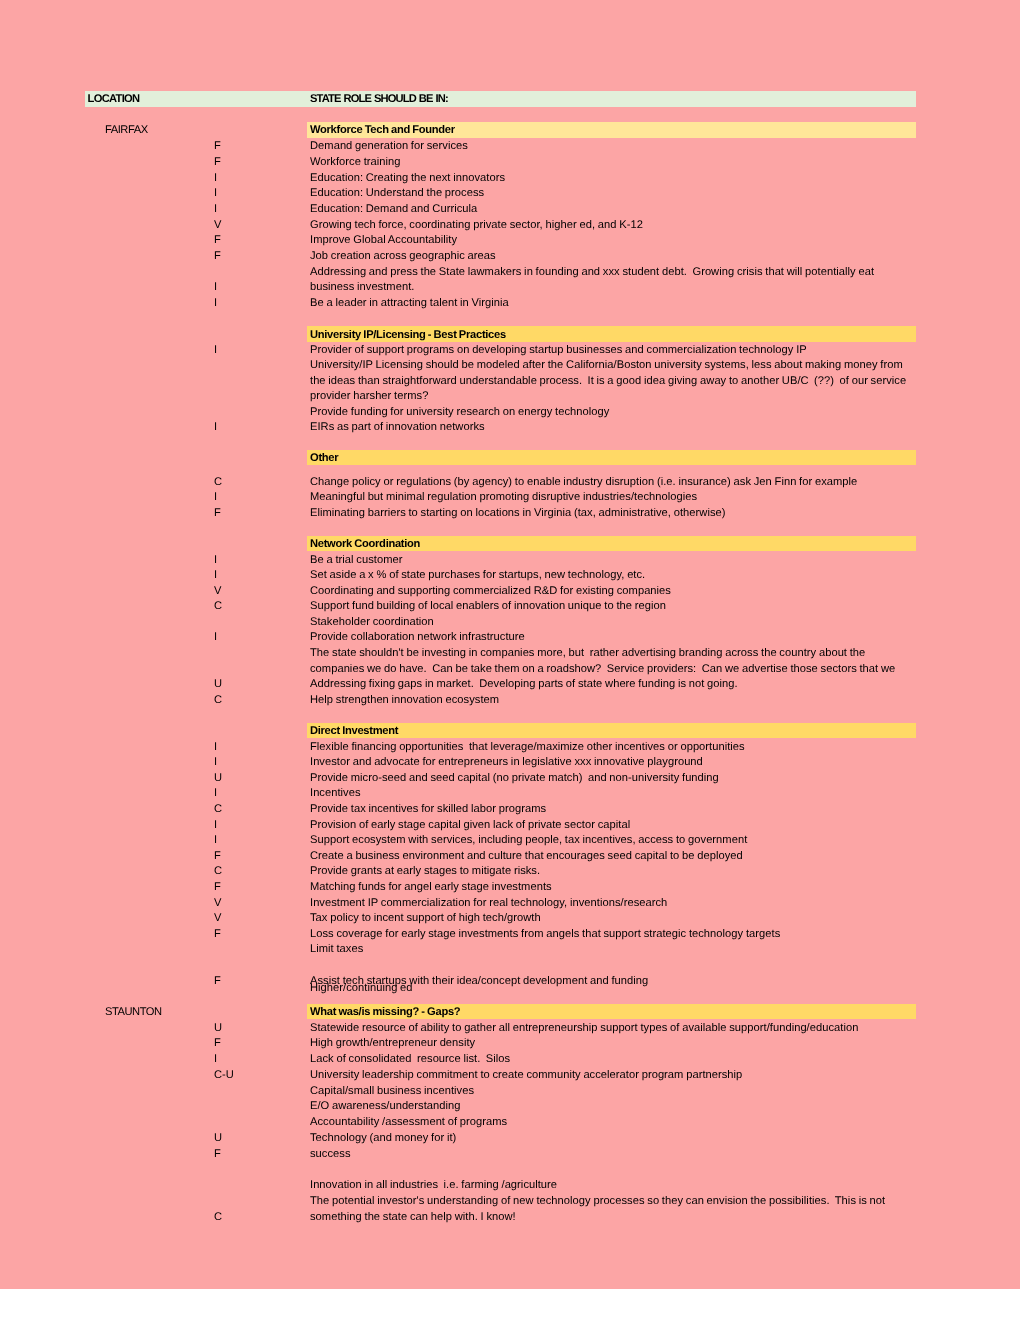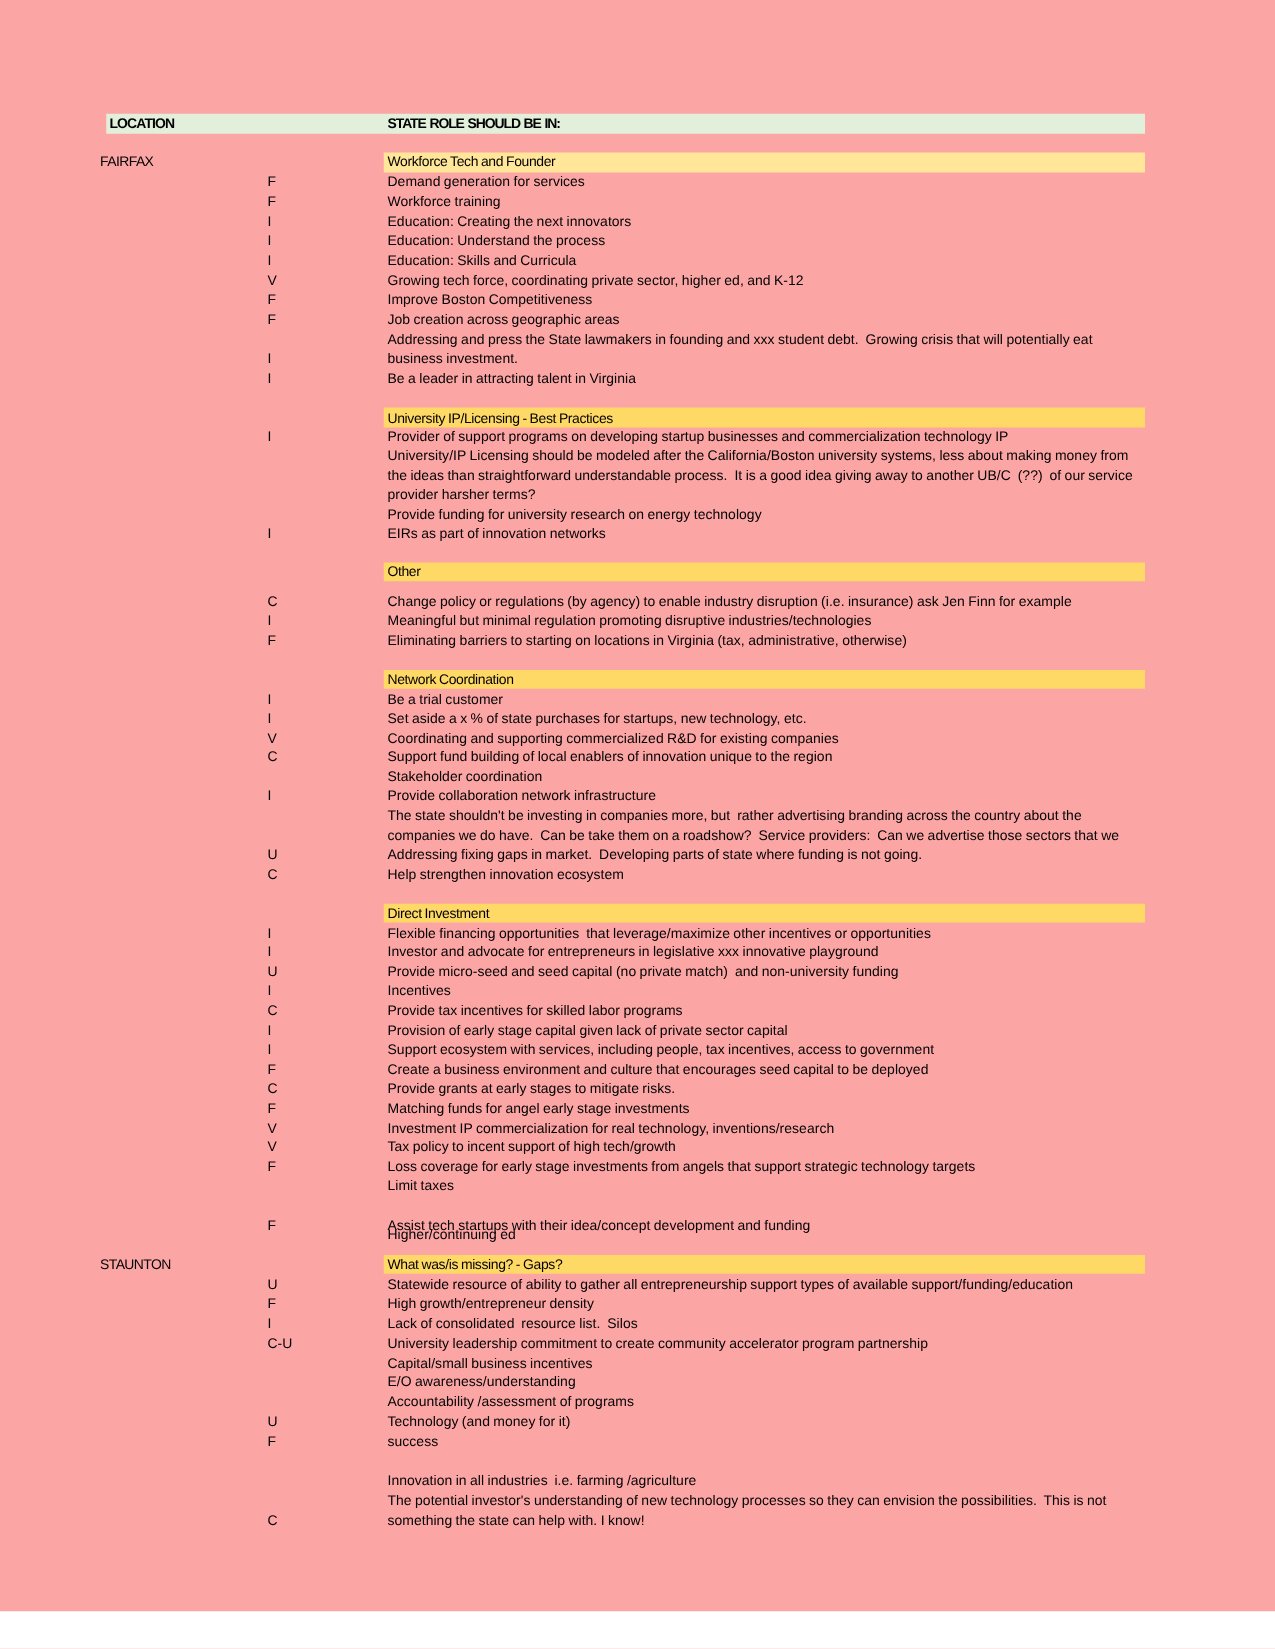--- a/index.html
+++ b/index.html
@@ -10,24 +10,24 @@
     text-rendering:geometricPrecision;
   }
   .sheet{position:relative;width:1020px;height:1289px;overflow:hidden;background:#fca5a5;}
   .row{position:absolute;left:0;width:1020px;}
   .band{position:absolute;left:0;top:0;height:100%;}
   .row.green .band{left:85px;width:831px;background:#E2EFDA;}
   .row.yellow .band{left:307px;width:609px;background:#FFD966;}
   .row.yellow.lite .band{background:#FFE699;}
   .cell{position:absolute;top:1.4px;height:15.6px;line-height:15.6px;
         font-size:11.15px;letter-spacing:0.04px;word-spacing:-0.4px;color:#000;white-space:pre;}
-  .c-loc{left:80px;letter-spacing:-0.45px;}
+  .c-loc{left:105px;letter-spacing:-0.45px;}
   .c-code{left:214px;}
   .c-text{left:310px;}
-  .row.yellow .c-text{font-weight:normal;letter-spacing:-0.286px;word-spacing:-0.5px;}
+  .row.yellow .c-text{font-weight:bold;letter-spacing:-0.286px;word-spacing:-0.5px;}
   .row.green .cell{font-weight:bold;letter-spacing:-0.85px;word-spacing:0.675px;}
   .row.green .c-loc{left:87.6px;letter-spacing:-0.7px;}
 </style>
 </head>
 <body>
 
 <div class="sheet">
   <div class="row green" style="top:91.00px;height:15.55px">
       <span class="band"></span>
       <span class="cell c-loc">LOCATION</span>
@@ -50,29 +50,29 @@
   <div class="row plain" style="top:169.20px;height:15.70px">
       <span class="cell c-code">I</span>
       <span class="cell c-text">Education: Creating the next innovators</span>
     </div>
   <div class="row plain" style="top:184.90px;height:15.70px">
       <span class="cell c-code">I</span>
       <span class="cell c-text">Education: Understand the process</span>
     </div>
   <div class="row plain" style="top:200.60px;height:15.70px">
       <span class="cell c-code">I</span>
-      <span class="cell c-text">Education: Skills and Curricula</span>
+      <span class="cell c-text">Education: Demand and Curricula</span>
     </div>
   <div class="row plain" style="top:216.30px;height:15.70px">
       <span class="cell c-code">V</span>
       <span class="cell c-text">Growing tech force, coordinating private sector, higher ed, and K-12</span>
     </div>
   <div class="row plain" style="top:232.00px;height:15.70px">
       <span class="cell c-code">F</span>
-      <span class="cell c-text">Improve Boston Competitiveness</span>
+      <span class="cell c-text">Improve Global Accountability</span>
     </div>
   <div class="row plain" style="top:247.70px;height:15.70px">
       <span class="cell c-code">F</span>
       <span class="cell c-text">Job creation across geographic areas</span>
     </div>
   <div class="row plain" style="top:263.40px;height:15.70px">
       <span class="cell c-text">Addressing and press the State lawmakers in founding and xxx student debt.  Growing crisis that will potentially eat</span>
     </div>
   <div class="row plain" style="top:279.10px;height:15.70px">
       <span class="cell c-code">I</span>

